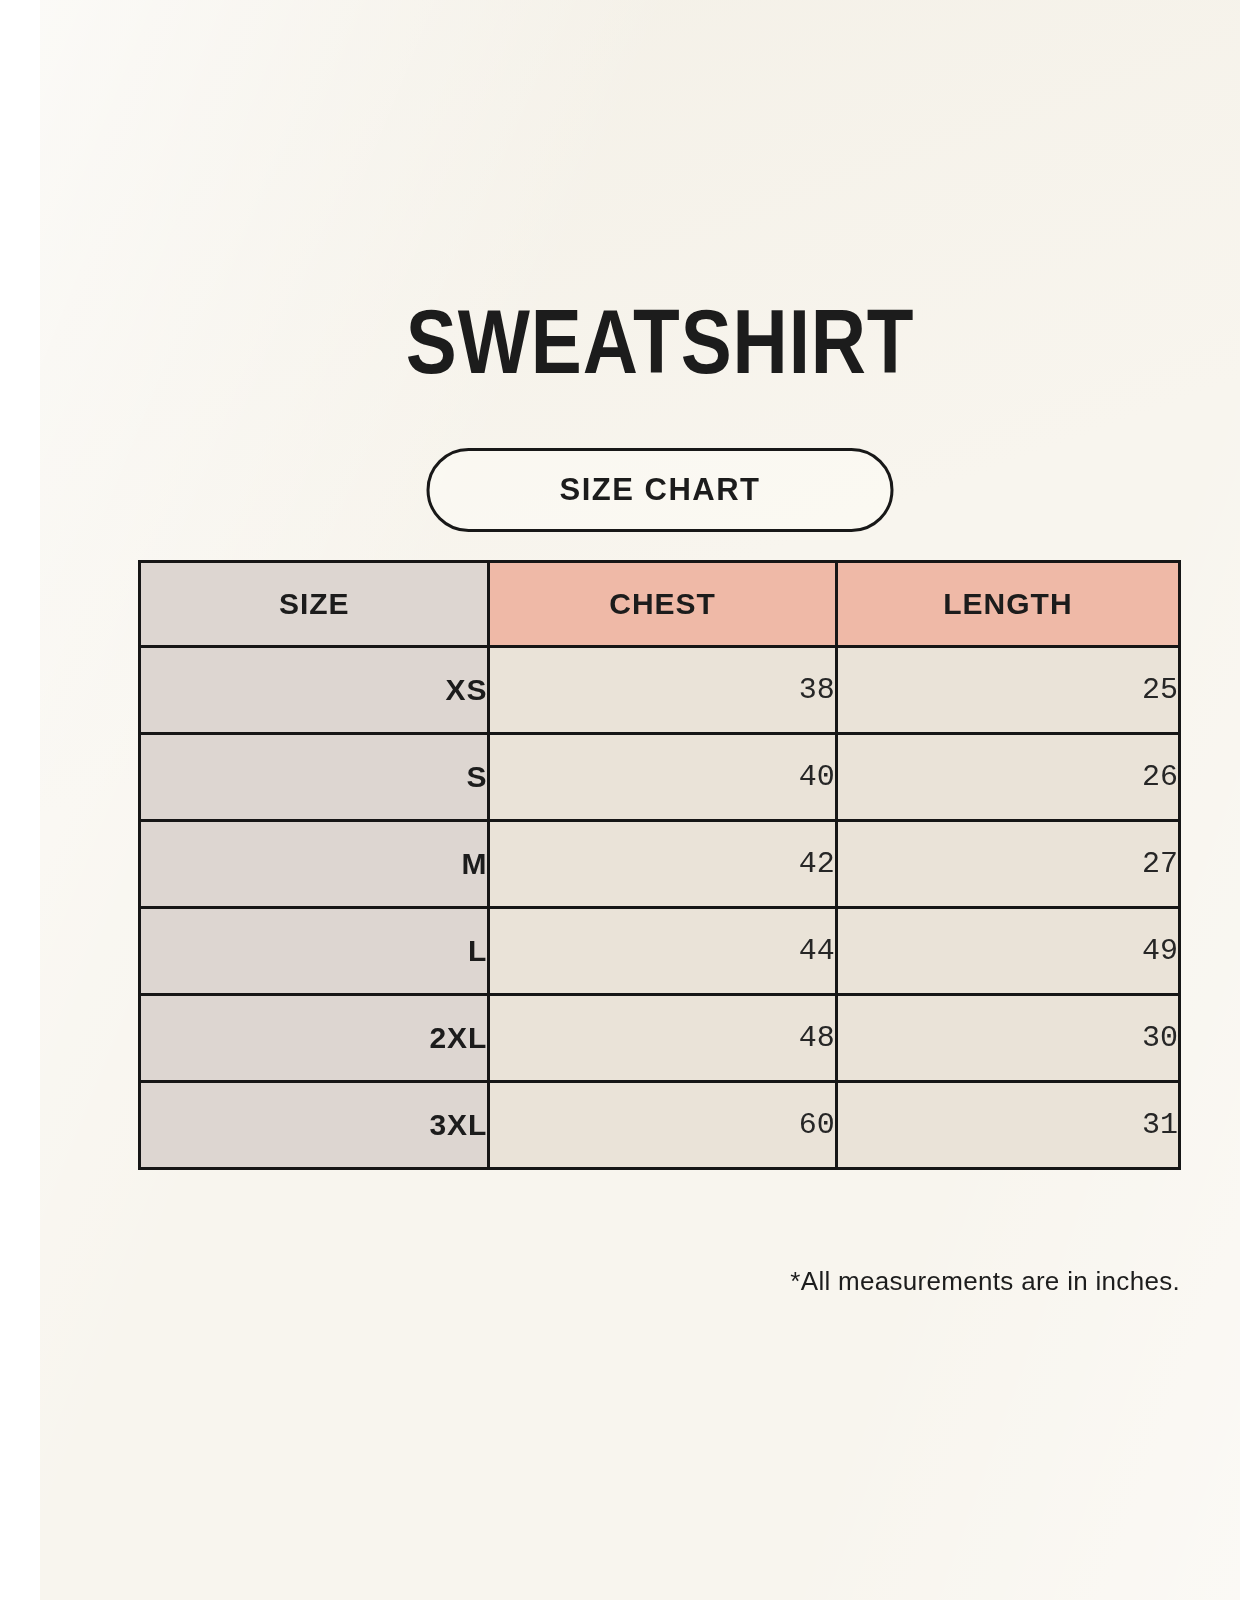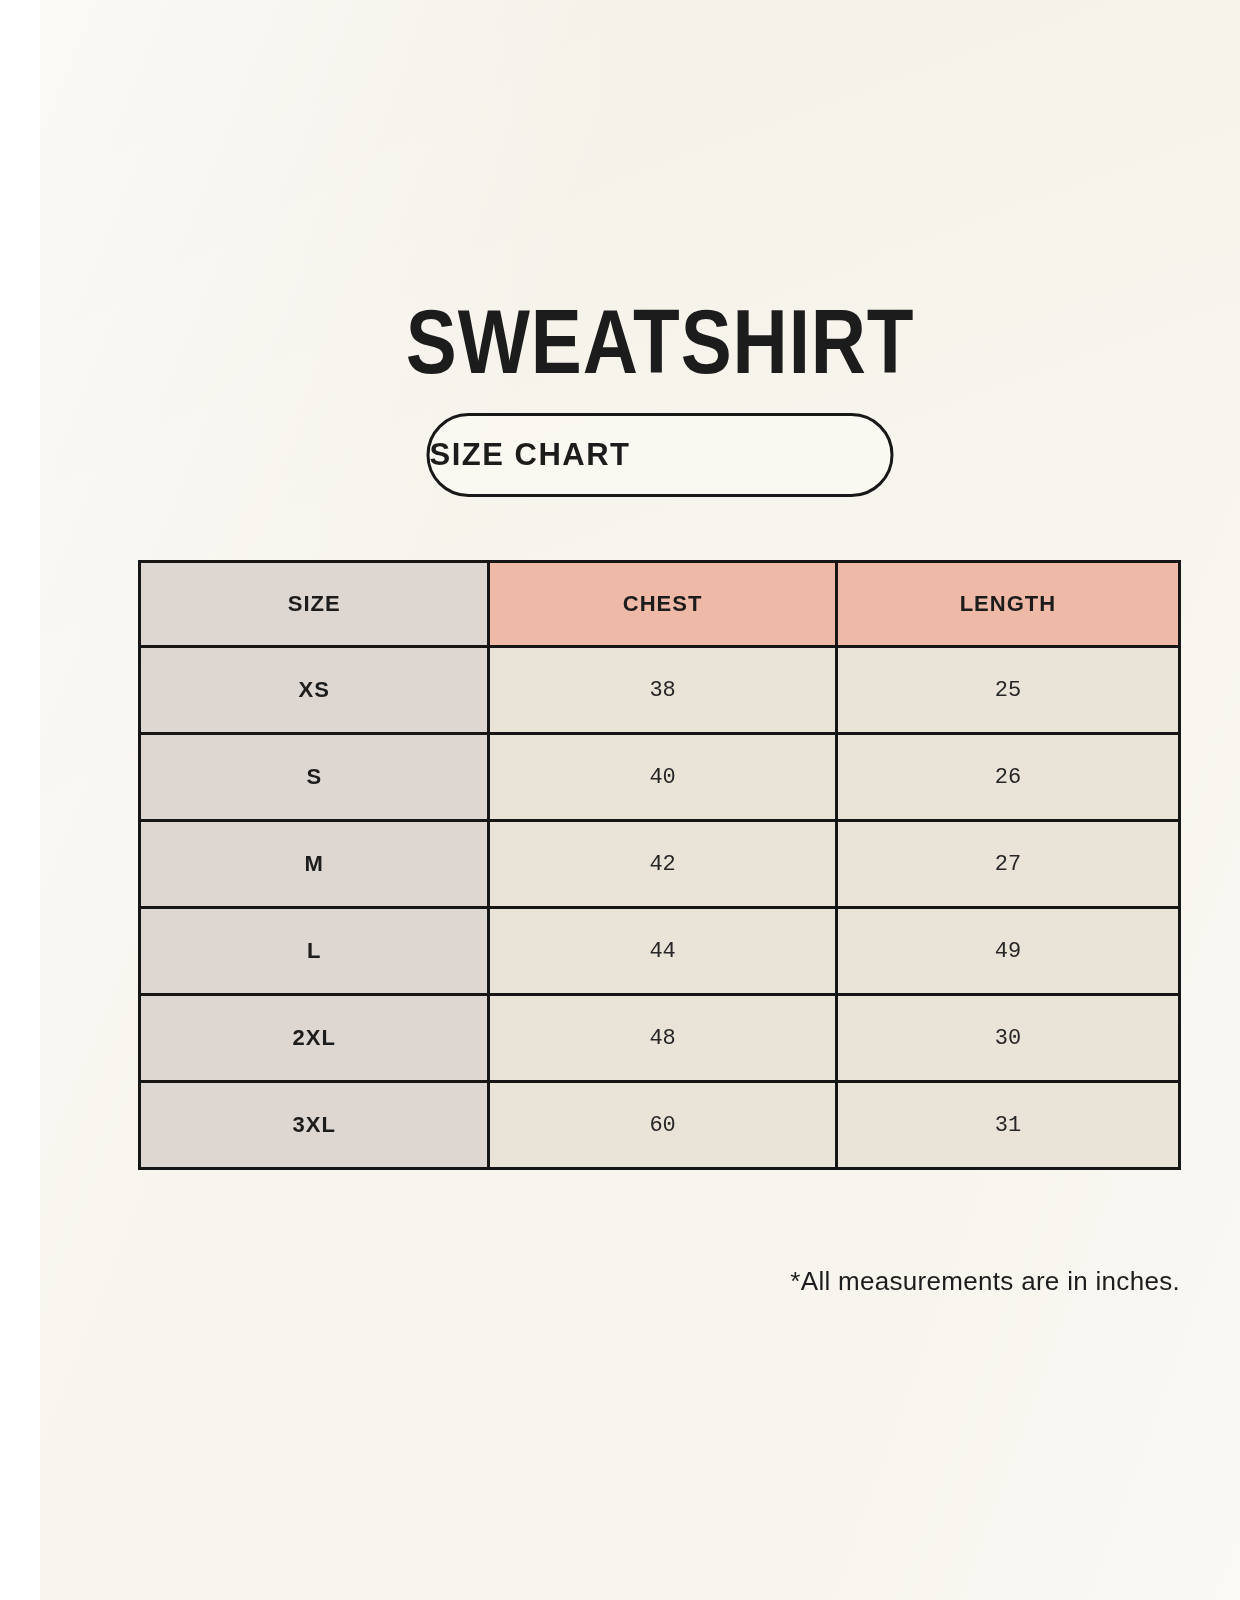--- a/index.html
+++ b/index.html
@@ -34,56 +34,56 @@
     white-space: nowrap;
   }
   .page-title .squeeze {
     display: inline-block;
     transform: scaleX(0.85);
     transform-origin: center;
   }
 
   .size-chart-badge {
     position: absolute;
-    top: 413px;
+    top: 448px;
     left: 50%;
     transform: translateX(-50%);
     width: 467px;
     height: 84px;
     box-sizing: border-box;
     border: 3px solid #181818;
     border-radius: 44px;
     background: rgba(253, 251, 246, 0.55);
     display: flex;
     align-items: center;
-    justify-content: flex-start;
+    justify-content: center;
     font-size: 31px;
     font-weight: bold;
     letter-spacing: 1.5px;
     white-space: nowrap;
   }
 
   table.size-table {
     position: absolute;
     left: 98px;
     top: 560px;
     width: 1043px;
     border-collapse: collapse;
     table-layout: fixed;
   }
   .size-table th,
   .size-table td {
     border: 3px solid #161616;
     text-align: center;
     vertical-align: middle;
-    font-size: 22px;
+    font-size: 30px;
     padding: 0;
   }
   .size-table th { height: 82px; font-weight: bold; letter-spacing: 1px; }
-  .size-table td { height: 84px; }
+  .size-table td { height: 84px; text-align: right; }
 
   .col-size   { width: 33.6%; }
   .col-chest  { width: 33.4%; }
   .col-length { width: 33.0%; }
 
   .hdr-size    { background: #ddd6d1; }
   .hdr-measure { background: #efb9a7; }
   .cell-size   { background: #ddd6d1; font-weight: bold; letter-spacing: 1px; }
   .cell-value  { background: #eae3d8; font-weight: normal; color: #262626; font-family: Liberation Mono, monospace; }
 

